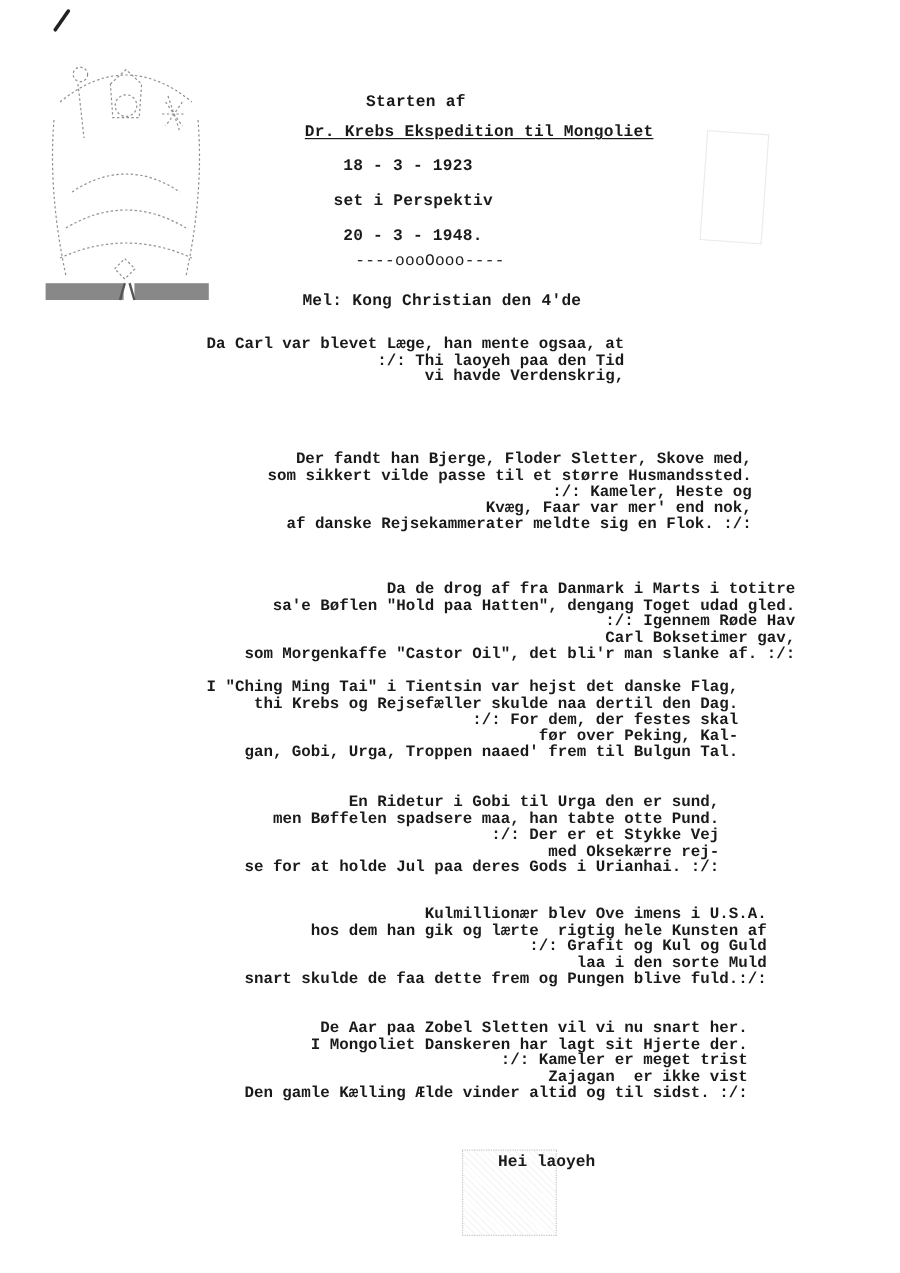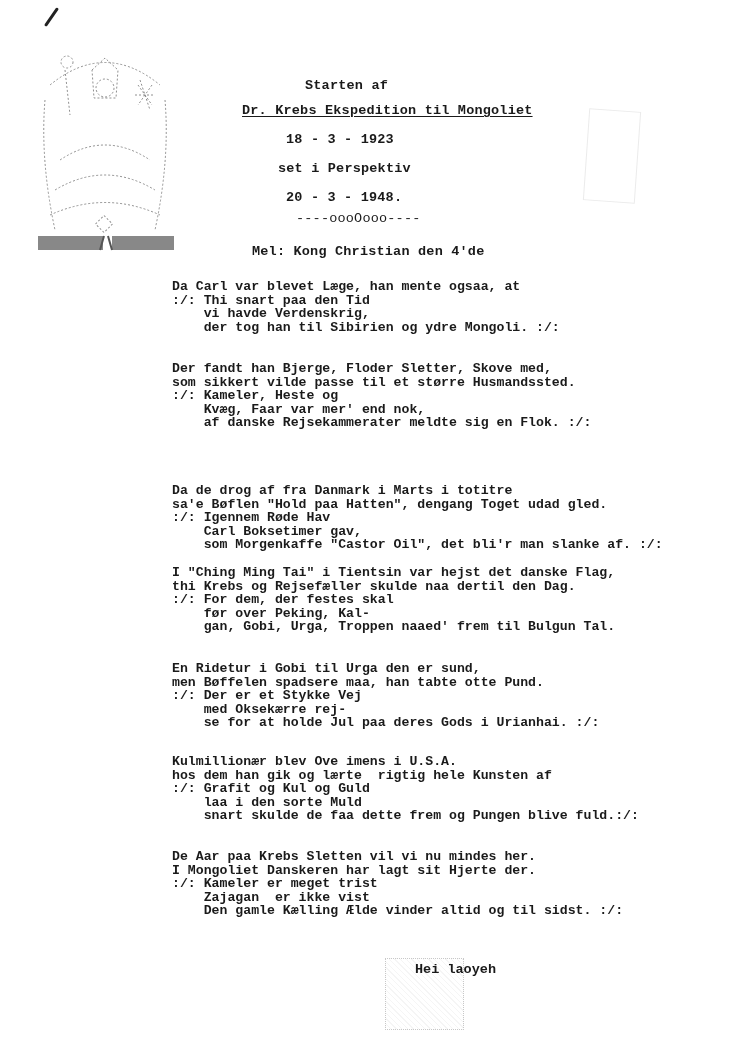--- a/index.html
+++ b/index.html
@@ -14,21 +14,21 @@
     .page { position: absolute; inset: 0; padding-left: 28px; }
     .header-line {
       position: absolute;
       font-size: 13.5px;
       white-space: pre;
       font-weight: bold;
       letter-spacing: 0.2px;
     }
     .u { text-decoration: underline; text-underline-offset: 2px; }
     .verse { position: absolute; left: 172px; font-size: 13.2px; line-height: 13.5px; font-weight: bold; }
-    .vline { white-space: pre; display: block; }
+    .vline { white-space: pre; display: block; text-align: right; }
     .signature {
       position: absolute; left: 385px; top: 962px;
       font-size: 13.5px; font-weight: bold; white-space: pre; margin-left: 30px;
     }
     
     .stamp-left {
       position: absolute; left: 30px; top: 40px; width: 150px; height: 215px;
     }
     .stamp-right {
       position: absolute; left: 586px; top: 110px; width: 50px; height: 90px;
@@ -70,35 +70,34 @@
       </g>
       <rect x="8" y="196" width="65" height="14" fill="#555" opacity="0.7"></rect>
       <rect x="82" y="196" width="62" height="14" fill="#555" opacity="0.7"></rect>
       <path d="M74 196 L70 210 M78 196 L82 210" stroke="#555" stroke-width="2"></path>
     </svg>
   </div>
 
   <div class="stamp-right"></div>
 
   <div class="header-line" style="left:305px; top:78px;">Starten af</div>
-  <div class="header-line u" style="left:242px; top:103px;">Dr. Krebs Ekspedition til Mongoliet</div>
+  <div class="header-line u" style="left:254px; top:103px;">Dr. Krebs Ekspedition til Mongoliet</div>
   <div class="header-line" style="left:286px; top:132px;">18 - 3 - 1923</div>
   <div class="header-line" style="left:278px; top:161px;">set i Perspektiv</div>
   <div class="header-line" style="left:286px; top:190px;">20 - 3 - 1948.</div>
   <div class="header-line" style="left:296px; top:211px; font-weight:normal;">----oooOooo----</div>
   <div class="header-line" style="left:252px; top:244px;">Mel: Kong Christian den 4'de</div>
 
   <div class="verse" style="top:280px;">
     <span class="vline">Da Carl var blevet Læge, han mente ogsaa, at</span>
-    <span class="vline">:/: Thi snart paa den Tid</span>
+    <span class="vline">:/: Thi laoyeh paa den Tid</span>
     <span class="vline">    vi havde Verdenskrig,</span>
-    <span class="vline">    der tog han til Sibirien og ydre Mongoli. :/:</span>
   </div>
 
-  <div class="verse" style="top:362px;">
+  <div class="verse" style="top:376px;margin-left:35px;">
     <span class="vline">Der fandt han Bjerge, Floder Sletter, Skove med,</span>
     <span class="vline">som sikkert vilde passe til et større Husmandssted.</span>
     <span class="vline">:/: Kameler, Heste og</span>
     <span class="vline">    Kvæg, Faar var mer' end nok,</span>
     <span class="vline">    af danske Rejsekammerater meldte sig en Flok. :/:</span>
   </div>
 
   <div class="verse" style="top:472px;margin-top:12px;">
     <span class="vline">Da de drog af fra Danmark i Marts i totitre</span>
     <span class="vline">sa'e Bøflen "Hold paa Hatten", dengang Toget udad gled.</span>
@@ -125,21 +124,21 @@
 
   <div class="verse" style="top:755px;">
     <span class="vline">Kulmillionær blev Ove imens i U.S.A.</span>
     <span class="vline">hos dem han gik og lærte  rigtig hele Kunsten af</span>
     <span class="vline">:/: Grafit og Kul og Guld</span>
     <span class="vline">    laa i den sorte Muld</span>
     <span class="vline">    snart skulde de faa dette frem og Pungen blive fuld.:/:</span>
   </div>
 
   <div class="verse" style="top:850px;">
-    <span class="vline">De Aar paa Krebs Sletten vil vi nu mindes her.</span>
+    <span class="vline">De Aar paa Zobel Sletten vil vi nu snart her.</span>
     <span class="vline">I Mongoliet Danskeren har lagt sit Hjerte der.</span>
     <span class="vline">:/: Kameler er meget trist</span>
     <span class="vline">    Zajagan  er ikke vist</span>
     <span class="vline">    Den gamle Kælling Ælde vinder altid og til sidst. :/:</span>
   </div>
 
   <div class="stamp-bottom"></div>
   <div class="signature">Hei laoyeh</div>
 
 </div>

